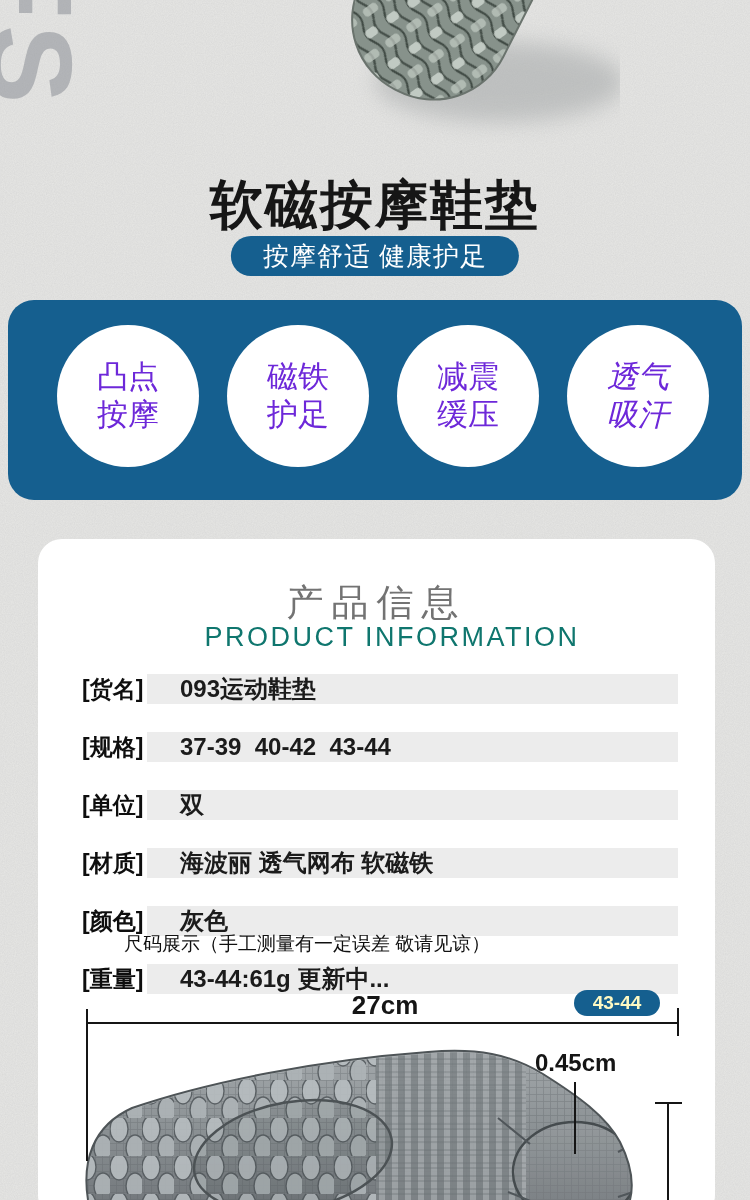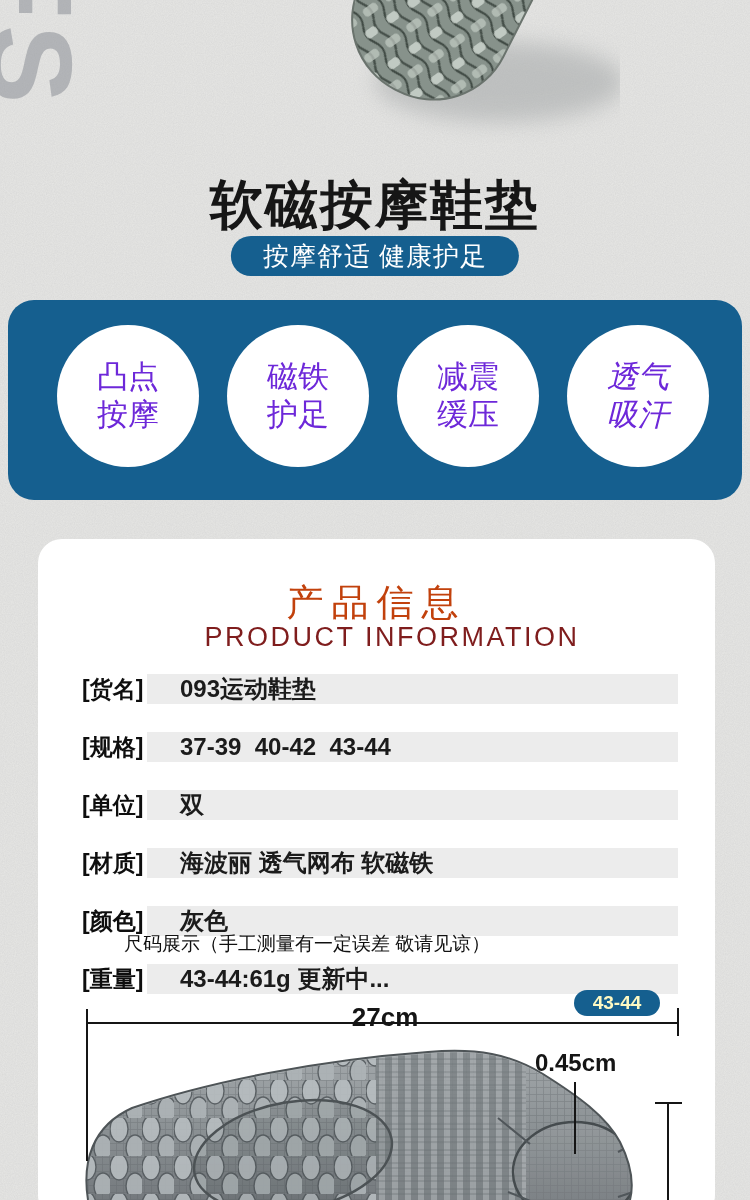--- a/index.html
+++ b/index.html
@@ -40,25 +40,25 @@
     font-size:31px; color:#6d28d9; line-height:1.24; font-weight:400;
   }
   .fc-0 { left:49px; } .fc-1 { left:219px; } .fc-2 { left:389px; } .fc-3 { left:559px;font-style:italic; }
 
   .info-card {
     position:absolute; left:38px; top:539px; width:677px; height:680px;
     background:#ffffff; border-radius:24px; z-index:3;
   }
   .card-title-cn {
     position:absolute; left:0; right:0; top:39px; text-align:center;
-    font-size:37px; letter-spacing:8px; color:#c2410c; font-weight:500;
+    font-size:37px; letter-spacing:8px; color:#737373; font-weight:500;
   }
   .card-title-en {
     position:absolute; left:0; right:0; top:83px; text-align:center;
-    font-size:27px; letter-spacing:2.5px; color:#7f1d1d; font-weight:500;padding-left:31px;
+    font-size:27px; letter-spacing:2.5px; color:#0f766e; font-weight:500;padding-left:31px;
   }
   .spec-rows { position:absolute; left:44px; top:133px; width:596px; }
   .spec-row { display:flex; align-items:center; height:34px; margin-bottom:24px; }
   .spec-label {
     width:65px; flex:0 0 65px; font-size:23px; font-weight:700; color:#0e0e0e;
     white-space:nowrap;
   }
   .spec-value {
     flex:1; height:30px; line-height:30px; background:#ececec;
     padding-left:33px; font-size:24px; font-weight:600; color:#1b1b1b;
@@ -72,21 +72,21 @@
   .dim { position:absolute; background:#151515; z-index:4; }
   .dim-h-line   { left:86px;  top:1022px; width:592px; height:2px; }
   .dim-left-ext { left:86px;  top:1009px; width:2px;  height:152px; }
   .dim-right-tick { left:677px; top:1008px; width:2px; height:28px; }
   .dim-pointer  { left:574px; top:1082px; width:2px;  height:72px; }
   .dim-cap      { left:655px; top:1102px; width:27px; height:2px; }
   .dim-right-v  { left:667px; top:1102px; width:2px;  height:98px; }
 
   .length-label {
     position:absolute; left:330px; top:990px; width:110px; text-align:center;
-    font-size:26px; font-weight:700; color:#151515; z-index:4;margin-top:12px;
+    font-size:26px; font-weight:700; color:#151515; z-index:4;
   }
   .size-badge {
     position:absolute; left:574px; top:990px; width:86px; height:26px;
     border-radius:13px; color:#fef9c3; font-size:19px; font-weight:700;
     text-align:center; line-height:26px; z-index:4;
   }
   .thickness-label {
     position:absolute; left:535px; top:1049px; font-size:24px; font-weight:700;
     color:#151515; z-index:4;
   }

